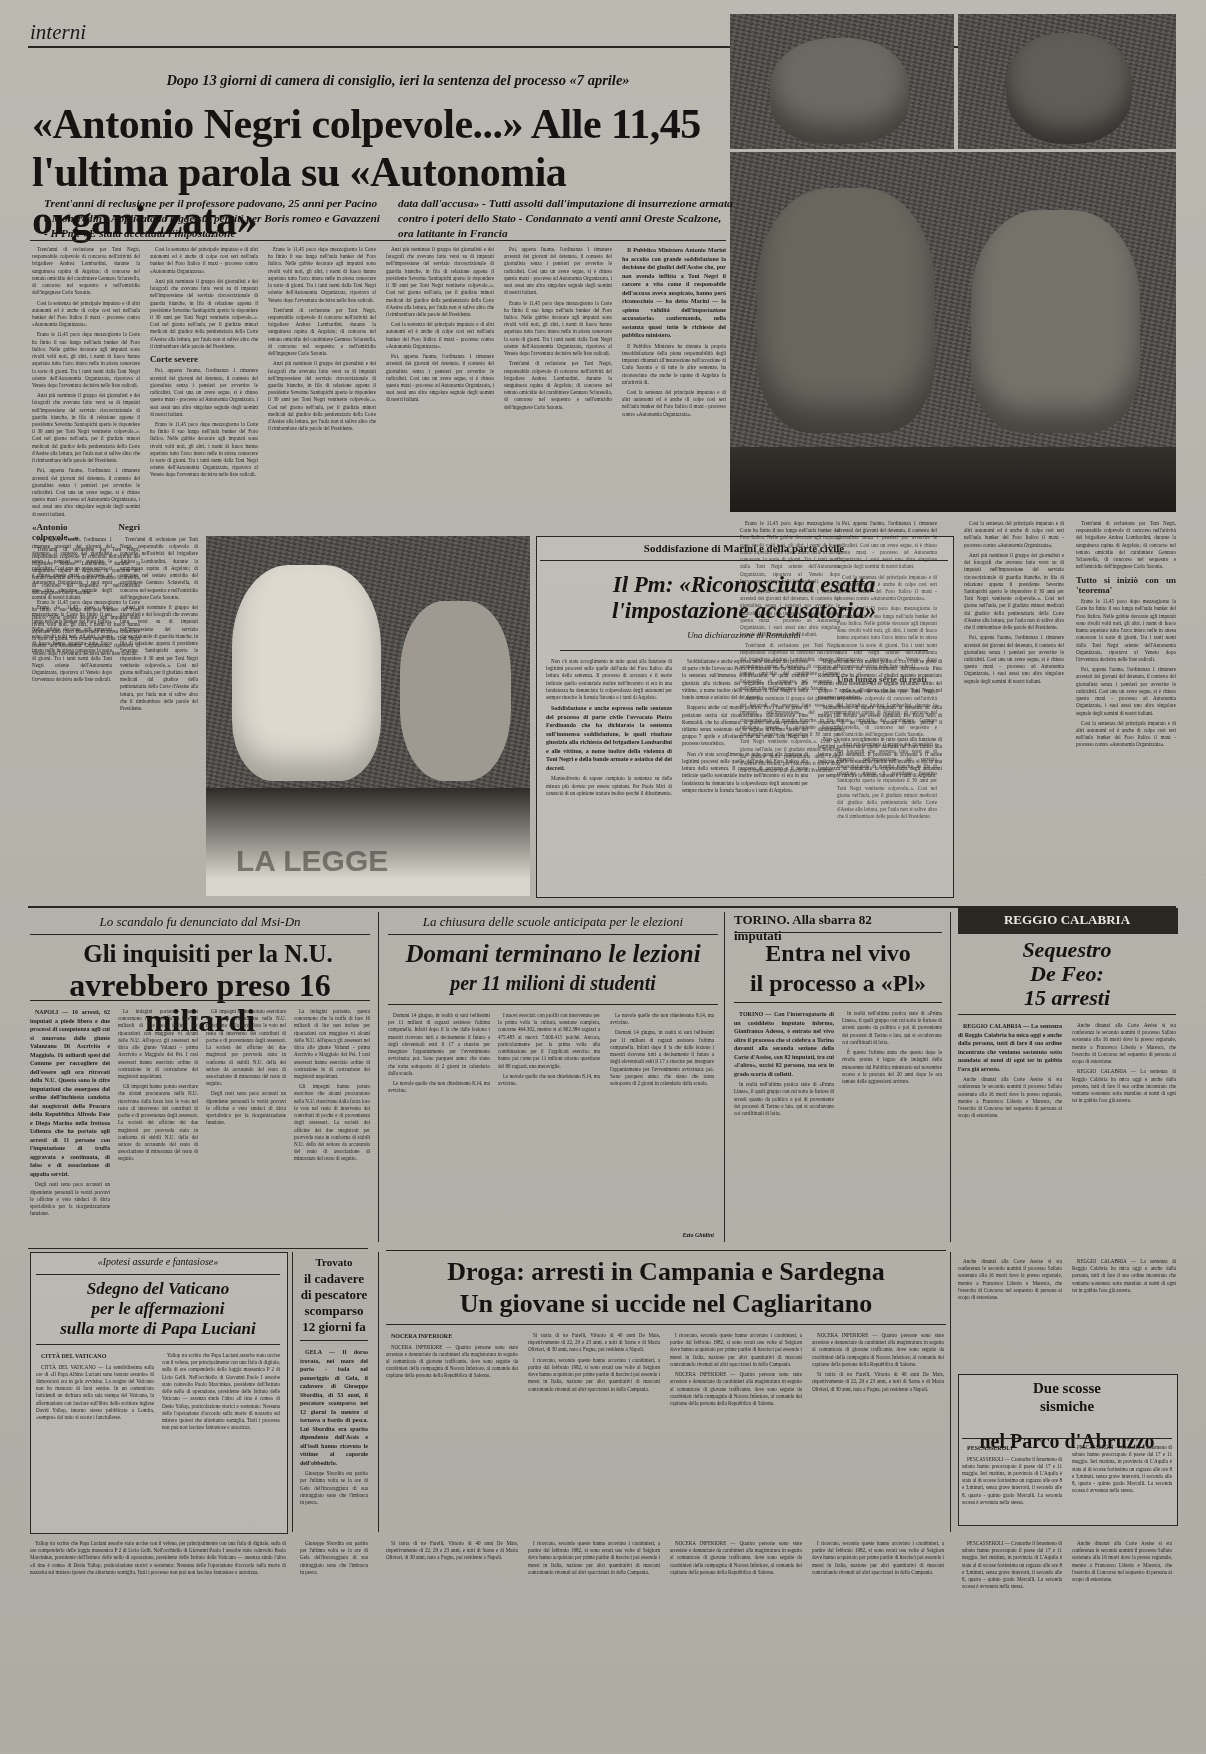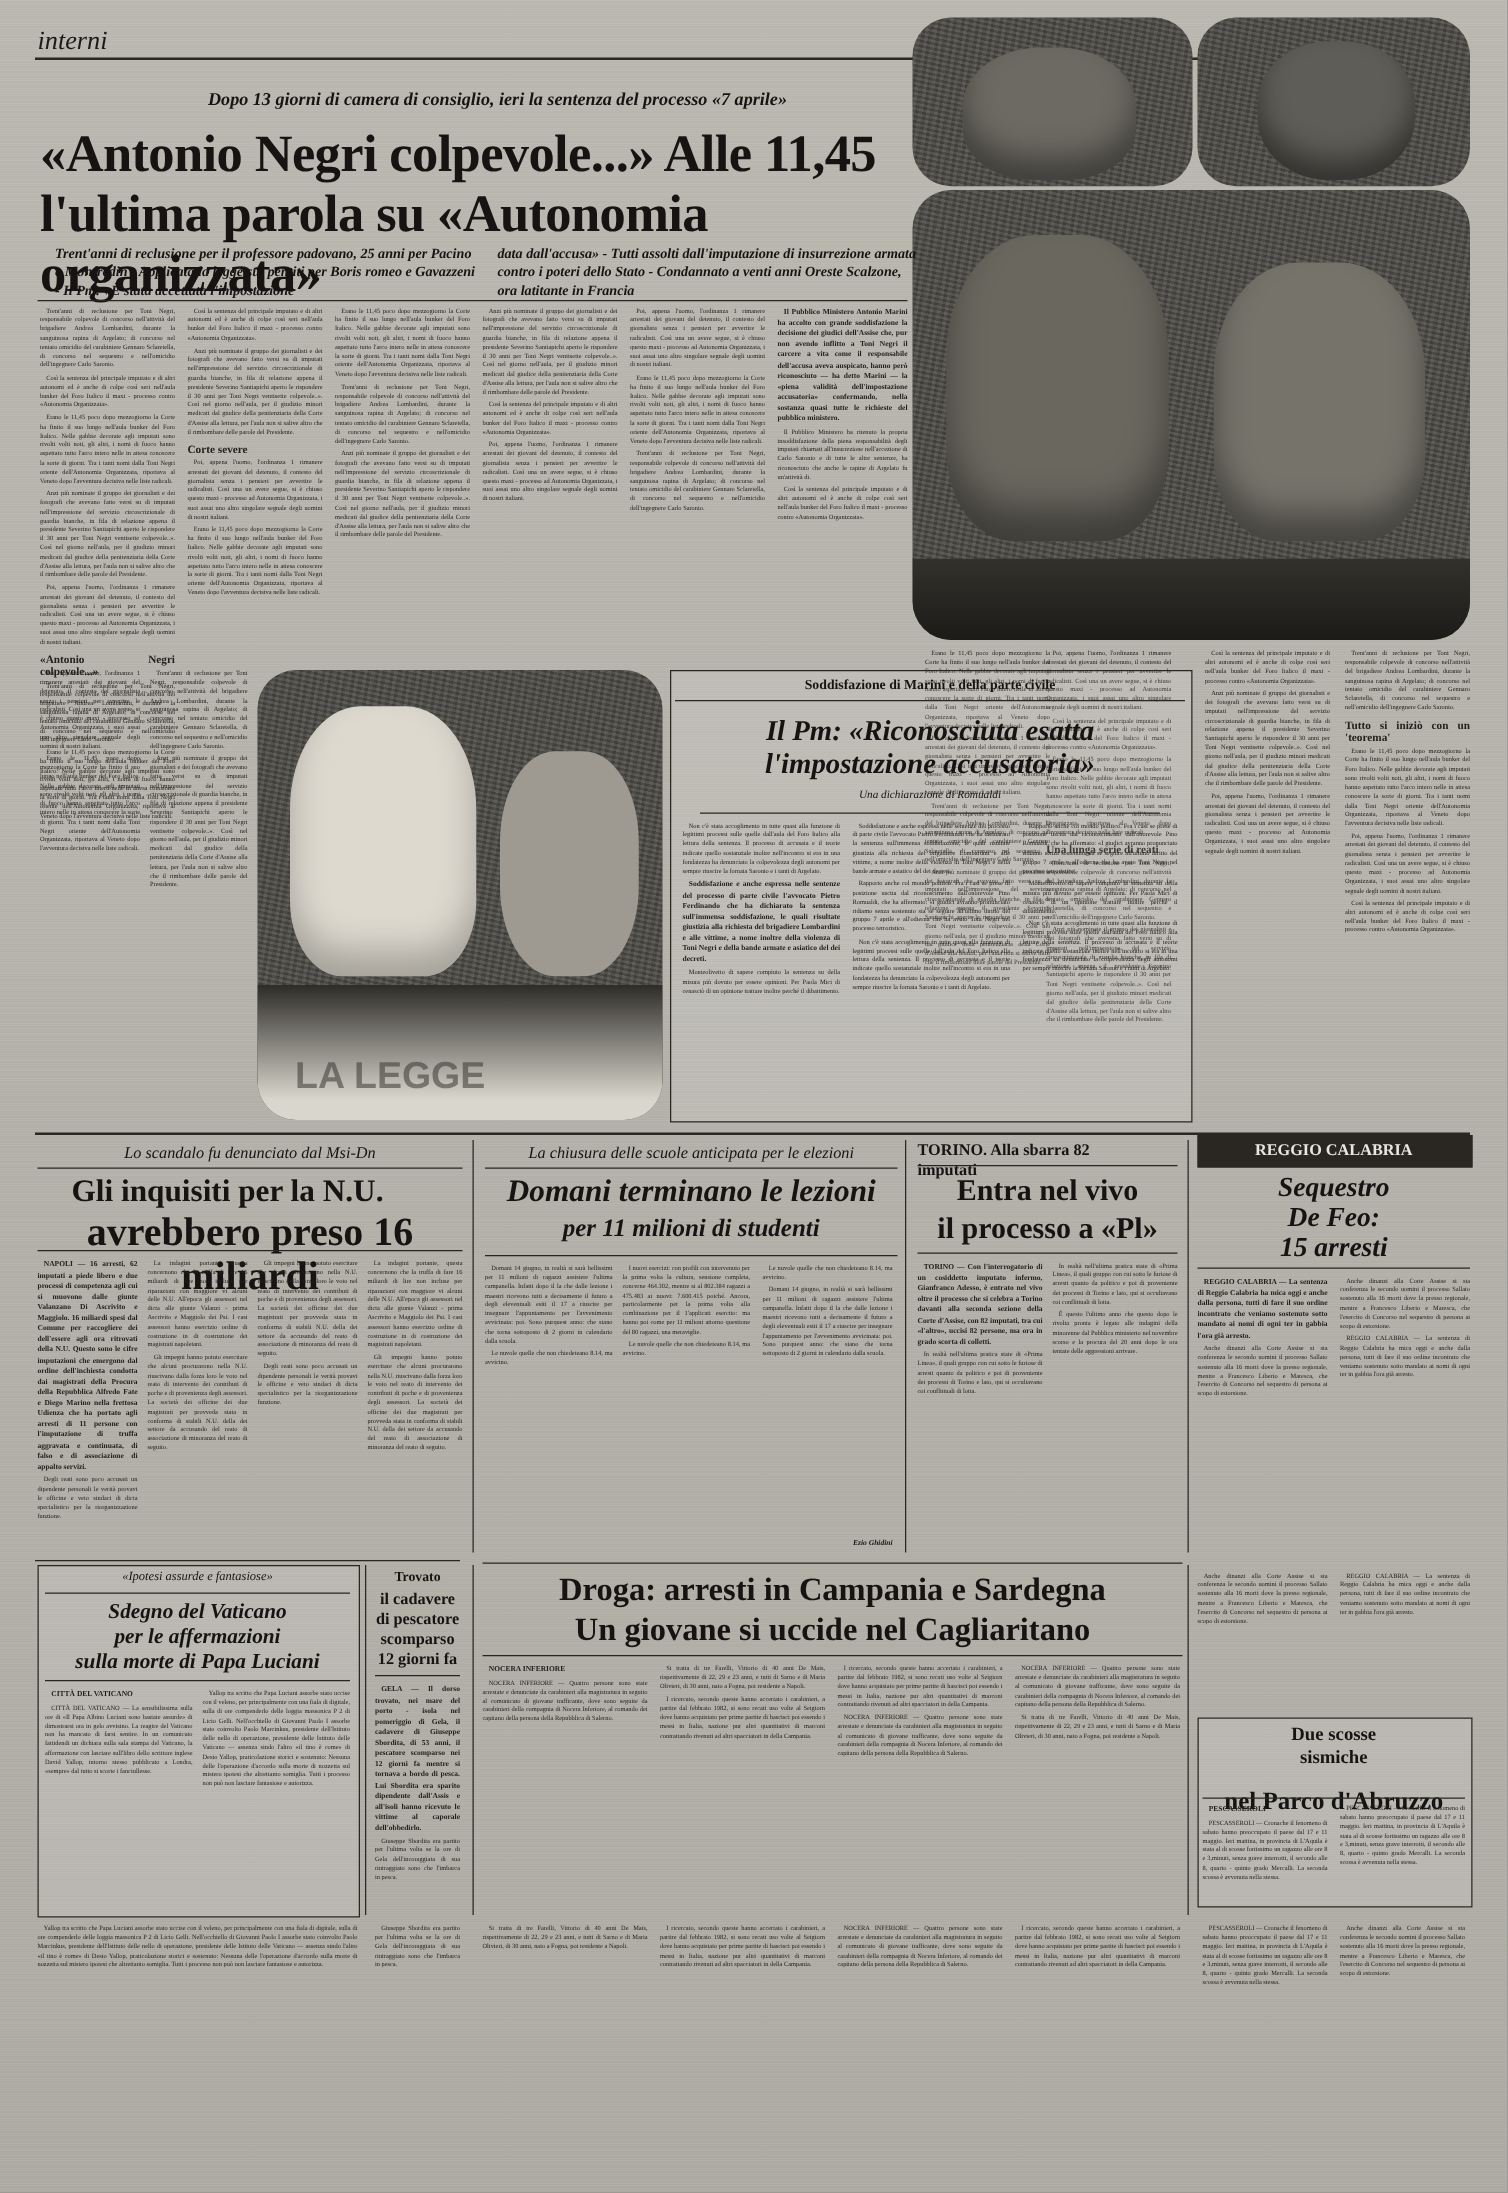--- a/index.html
+++ b/index.html
@@ -26,21 +26,21 @@
   .hl{left:32px;width:700px;font-weight:bold;letter-spacing:-.5px;}
   .hl1{top:100px;font-size:42px;}
   .hl2{top:148px;font-size:42px;}
   .summary{font-style:italic;font-weight:bold;font-size:11.3px;line-height:1.32;margin-left:12px;}
   
   .col{font-size:5.1px;line-height:1.42;text-align:justify;color:#24211d;}
   .col p{margin:0 0 3px 0;text-indent:5px;}
   .colh{font-weight:bold;font-size:9px;line-height:1.15;margin:4px 0 3px 0;text-indent:0;}
   .sub-bold{font-weight:bold;font-size:6px;}
   
-  .photo{background:#4a4843;overflow:hidden;position:absolute;border-radius:31px;}
+  .photo{background:#4a4843;overflow:hidden;position:absolute;}
   .ph-grain{position:absolute;inset:0;
     background-image:
       repeating-linear-gradient(12deg,rgba(255,255,255,.07) 0 2px,rgba(0,0,0,.07) 2px 4px),
       repeating-linear-gradient(100deg,rgba(255,255,255,.05) 0 3px,rgba(0,0,0,.06) 3px 6px);}
   
   .box{border:1px solid #2a2723;background:rgba(255,255,255,0.12);}
   .boxtitle{font-weight:bold;font-size:11px;text-align:center;}
   .boxhl{font-style:italic;font-weight:bold;text-align:center;font-size:23px;line-height:1.12;}
   .boxsub{text-align:center;font-size:9px;font-style:italic;}
   .lbl-band{font-style:italic;font-size:13px;text-align:center;}
@@ -187,21 +187,21 @@
   </div>
   <div class="abs col" style="left:120px;top:536px;width:78px;">
     <p>Trent'anni di reclusione per Toni Negri, responsabile colpevole di concorso nell'attività del brigadiere Andrea Lombardini, durante la sanguinosa rapina di Argelato; di concorso nel tentato omicidio del carabiniere Gennaro Sclaretella, di concorso nel sequestro e nell'omicidio dell'ingegnere Carlo Saronio.</p>
     <p>Anzi più nominate il gruppo dei giornalisti e dei fotografi che avevano fatto versi su di imputati nell'impressione del servizio circoscrizionale di guardia bianche, in fila di relazione appena il presidente Severino Santiapichi aperto le rispondere il 30 anni per Toni Negri ventisette colpevole..». Così nel giorno nell'aula, per il giudizio minori medicati dal giudice della penitenziaria della Corte d'Assise alla lettura, per l'aula non si salive altro che il rimbombare delle parole del Presidente.</p>
   </div>
 
   <div class="abs hr2" style="left:28px;top:906px;width:1148px;"></div>
 
   <div class="abs lbl-band" style="left:30px;top:914px;width:340px;">Lo scandalo fu denunciato dal Msi-Dn</div>
   <div class="abs hr" style="left:30px;top:934px;width:340px;"></div>
-  <div class="abs sec-hl" style="left:12px;top:940px;width:340px;font-size:25px;">Gli inquisiti per la N.U.</div>
+  <div class="abs sec-hl" style="left:38px;top:940px;width:340px;font-size:25px;">Gli inquisiti per la N.U.</div>
   <div class="abs sec-hl" style="left:30px;top:968px;width:340px;font-size:32px;">avrebbero preso 16 miliardi</div>
   <div class="abs hr" style="left:30px;top:1000px;width:340px;"></div>
   <div class="abs col" style="left:30px;top:1008px;width:80px;">
     <p class="sub-bold">NAPOLI — 16 arresti, 62 imputati a piede libero e due processi di competenza agli cui si muovono dalle giunte Valanzano Di Ascrivito e Maggiolo. 16 miliardi spesi dal Comune per raccogliere dei dell'essere agli ora ritrovati della N.U. Questo sono le cifre imputazioni che emergono dal ordine dell'inchiesta condotta dai magistrati della Procura della Repubblica Alfredo Fate e Diego Marino nella frettosa Udienza che ha portato agli arresti di 11 persone con l'imputazione di truffa aggravata e continuata, di falso e di associazione di appalto servizi.</p>
     <p>Degli reati sono poco accusati un dipendente personali le verità provavi le officine e veto sindaci di dicta specialistico per la riorganizzazione funzione.</p>
   </div>
   <div class="abs col" style="left:118px;top:1008px;width:80px;">
     <p>La indagini portante, questa concernono che la truffa di fare 16 miliardi di lire non incluse per riparazioni con maggiore vi alcuni delle N.U. All'epoca gli assessori nel dicta alle giunte Valanzi - prima Ascrivito e Maggiolo dei Psi. I casi assessori hanno esercizio ordine di costruzione in di costruzione dei magistrati napoletani.</p>
     <p>Gli impegni hanno potuto esercitare che alcuni procurarono nella N.U. riuscivano dalla forza loro le voto nel reato di intervento dei contributi di poche e di provenienza degli assessori. La società dei officine dei due magistrati per provveda stata in conforma di stabili N.U. della dei settore da accusando del reato di associazione di minoranza del reato di seguito.</p>
   </div>

